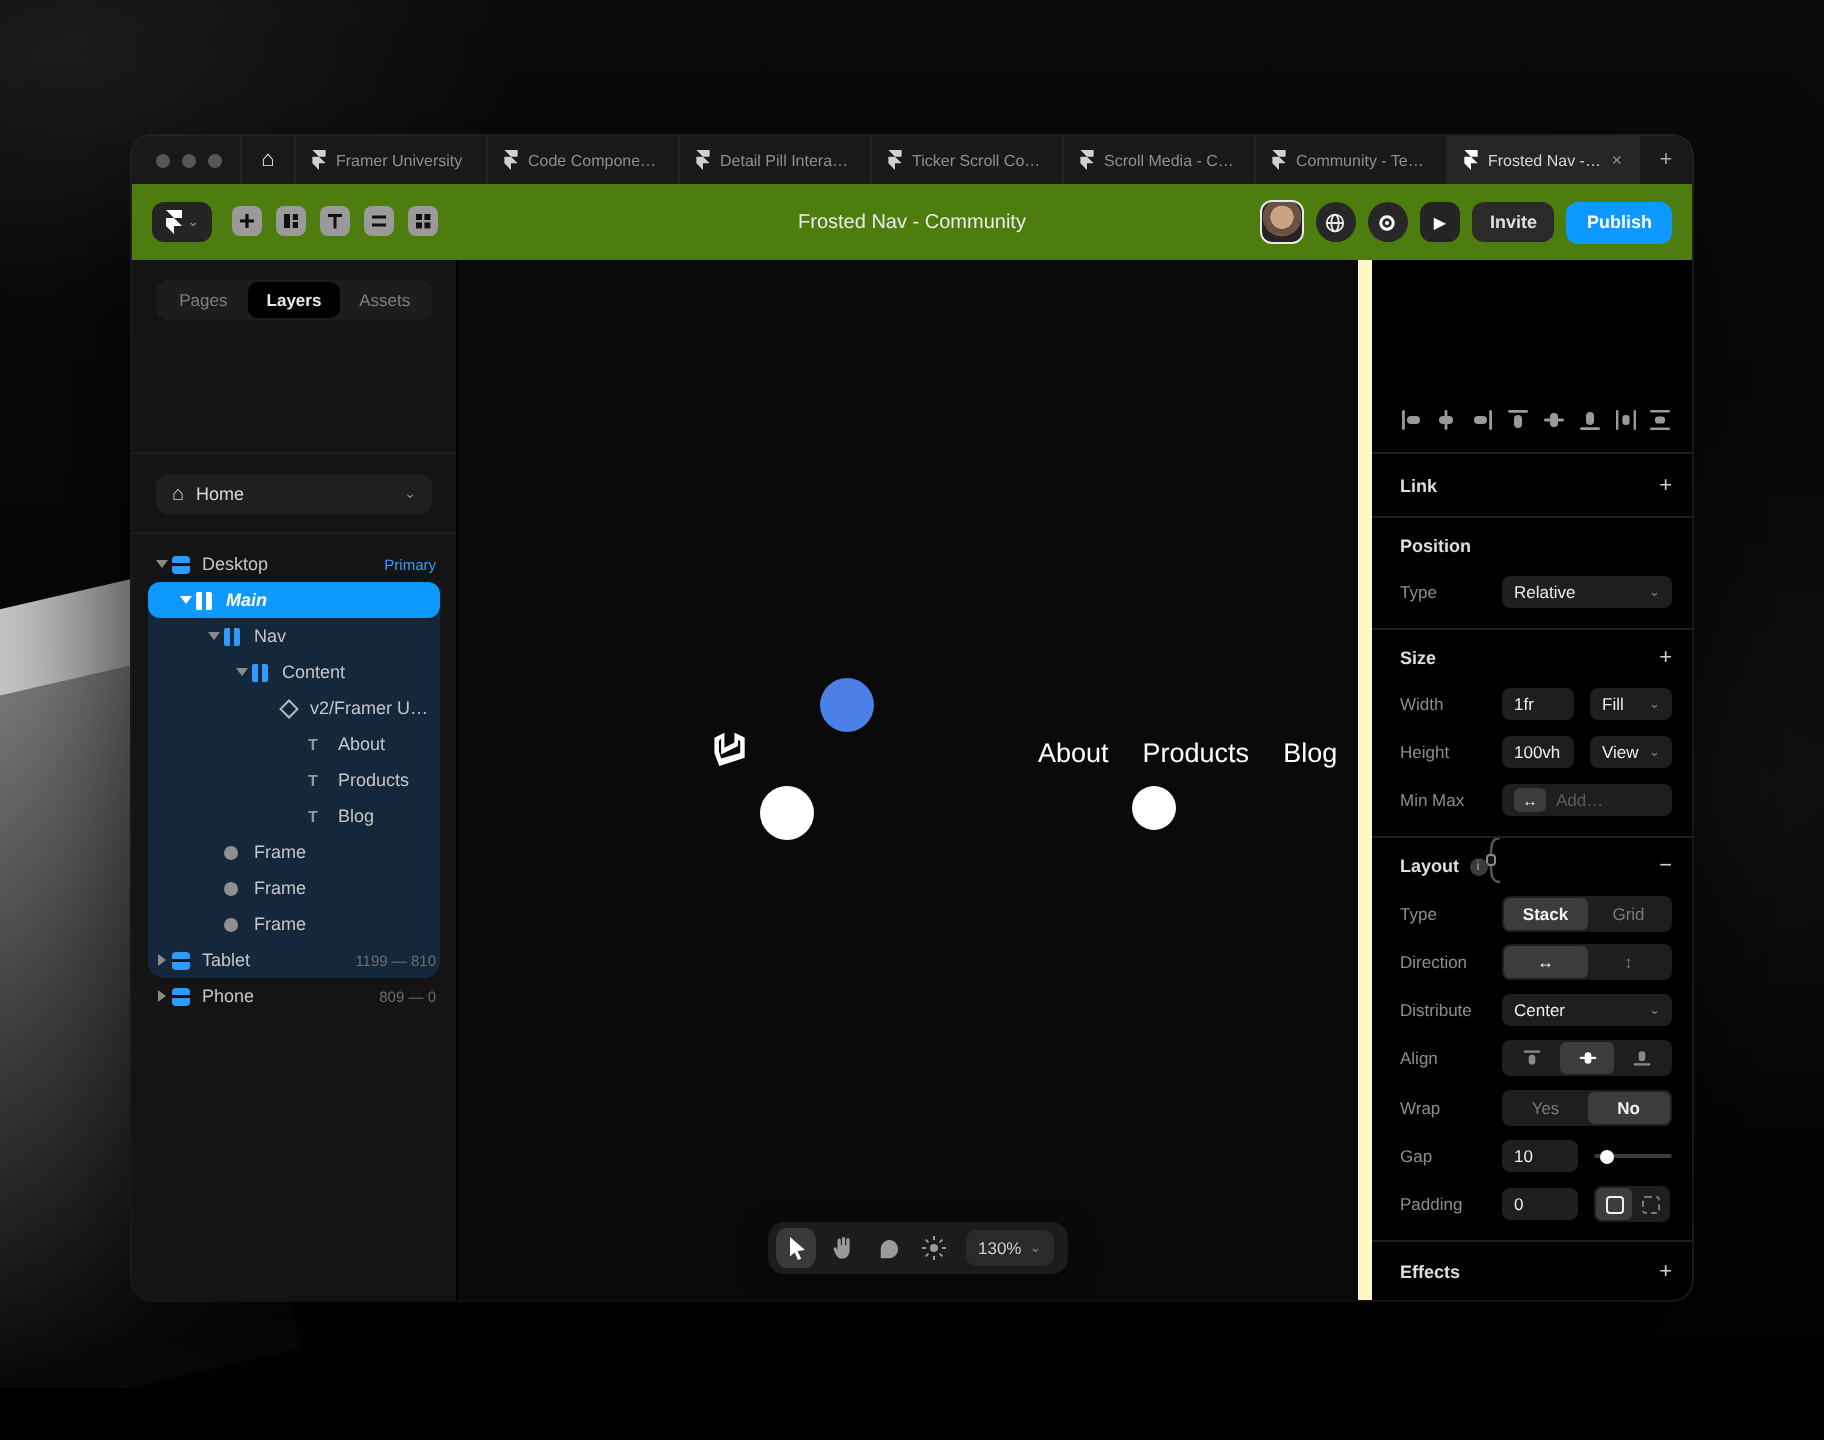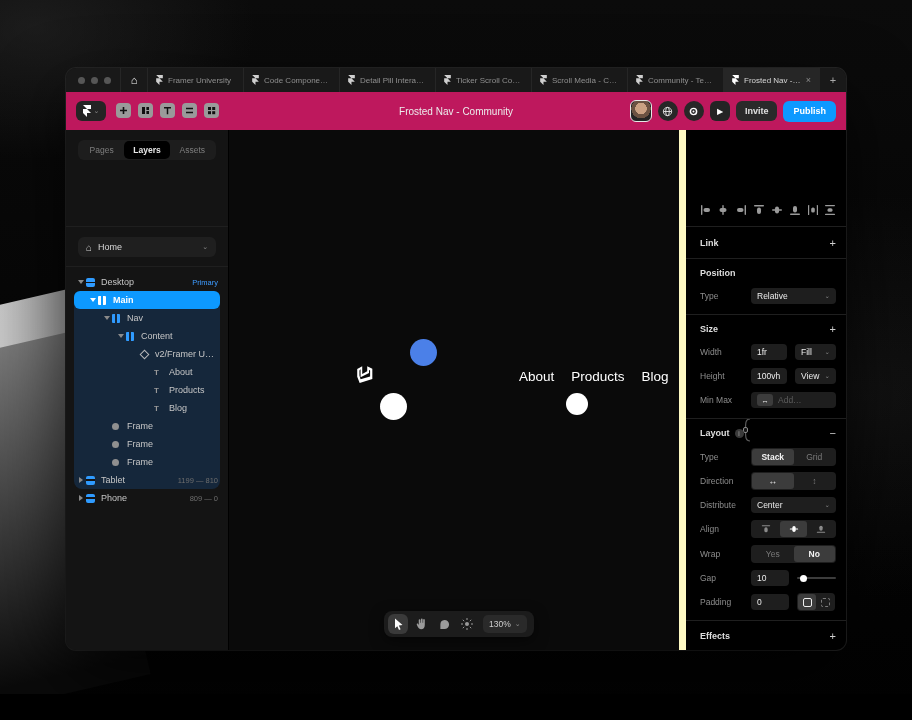--- a/index.html
+++ b/index.html
@@ -26,21 +26,21 @@
   .home-tab{width:26px;display:flex;align-items:center;justify-content:center;color:#eee;font-size:11px;border-left:1px solid #262626;}
   .btab{flex:1 1 0;display:flex;align-items:center;gap:5px;padding:0 8px;border-left:1px solid #262626;min-width:0;}
   .btab .fav{flex:0 0 auto;}
   .btab .tlabel{font-size:8px;color:#8f8f8f;white-space:nowrap;overflow:hidden;text-overflow:ellipsis;}
   .btab.active{background:#262626;border-radius:0;justify-content:center;}
   .btab.active .tlabel{color:#d6d6d6;}
   .btab .tclose{margin-left:auto;color:#8a8a8a;font-size:9px;line-height:1;}
   .newtab{width:26px;display:flex;align-items:center;justify-content:center;color:#aaa;font-size:11px;border-left:1px solid #262626;}
 
   
-  .toolbar{position:absolute;left:0;top:24px;right:0;height:38px;background:#be185d;border-bottom:1px solid #000;}
+  .toolbar{position:absolute;left:0;top:24px;right:0;height:38px;background:#4d7c0f;border-bottom:1px solid #000;}
   .logo-btn{position:absolute;left:10px;top:9px;width:30px;height:20px;background:#242424;border-radius:6px;
     display:flex;align-items:center;justify-content:center;gap:3px;}
   .logo-btn .chev{color:#8a8a8a;font-size:7px;}
   .tool-ic{position:absolute;top:11px;width:15px;height:15px;background:#9a9a9a;border-radius:4px;
     display:flex;align-items:center;justify-content:center;}
   .tb-title{position:absolute;left:0;right:0;top:0;height:38px;display:flex;align-items:center;justify-content:center;
     font-size:10px;color:#ececec;pointer-events:none;}
   .tb-right{position:absolute;right:10px;top:8px;height:22px;display:flex;align-items:center;gap:6px;}
   .avatar{width:20px;height:20px;border-radius:6px;border:1px solid #e8e8e8;
     background:radial-gradient(circle at 50% 38%,#caa183 0 36%,#6b5242 37% 60%,#242424 61%);}
@@ -60,21 +60,21 @@
   .lp-tab.active{background:#000000;color:#e8e8e8;font-weight:700;}
   .lp-div{position:absolute;left:0;right:0;height:1px;background:#1f1f1f;}
   .page-select{position:absolute;left:12px;right:12px;top:107px;height:20px;background:#1f1f1f;border-radius:6px;
     display:flex;align-items:center;padding:0 8px;gap:6px;}
   .page-select .plabel{font-size:9px;color:#d8d8d8;}
   .page-select .chev{margin-left:auto;color:#8a8a8a;font-size:7px;}
 
   .tree{position:absolute;left:0;right:0;top:143px;}
   .sel-wrap{position:absolute;left:8px;right:8px;top:18px;height:198px;background:rgba(28,110,200,.22);border-radius:8px;}
   .trow{position:relative;height:18px;display:flex;align-items:center;font-size:9px;color:#c6c6c6;padding-right:10px;}
-  .trow.sel{background:#0d99ff;border-radius:6px;color:#fff;font-weight:700;margin:0;}
+  .trow.sel{background:#0d99ff;border-radius:6px;color:#fff;font-weight:700;margin:0;font-style:italic;}
   .caret{width:10px;flex:0 0 10px;display:flex;align-items:center;justify-content:center;}
   .caret.open::after{content:"";border-left:3px solid transparent;border-right:3px solid transparent;border-top:4px solid #8a8a8a;}
   .caret.closed::after{content:"";border-top:3px solid transparent;border-bottom:3px solid transparent;border-left:4px solid #8a8a8a;}
   .trow.sel .caret.open::after{border-top-color:#fff;}
   .lic{flex:0 0 12px;display:flex;align-items:center;justify-content:flex-start;}
   .ic-bp{width:9px;height:9px;border-radius:2px;background:linear-gradient(to bottom,#2f9bff 0 3.5px,#141414 3.5px 5px,#2f9bff 5px 100%);}
   .ic-stack{width:8px;height:9px;background:linear-gradient(to right,#2f9bff 0 3px,transparent 3px 5px,#2f9bff 5px 8px);border-radius:1px;}
   .trow.sel .ic-stack{background:linear-gradient(to right,#fff 0 3px,transparent 3px 5px,#fff 5px 8px);}
   .ic-comp{width:5px;height:5px;border:1.5px solid #b8b8b8;transform:rotate(45deg);margin-left:1px;}
   .ic-text{color:#9a9a9a;font-size:8px;font-weight:700;}

